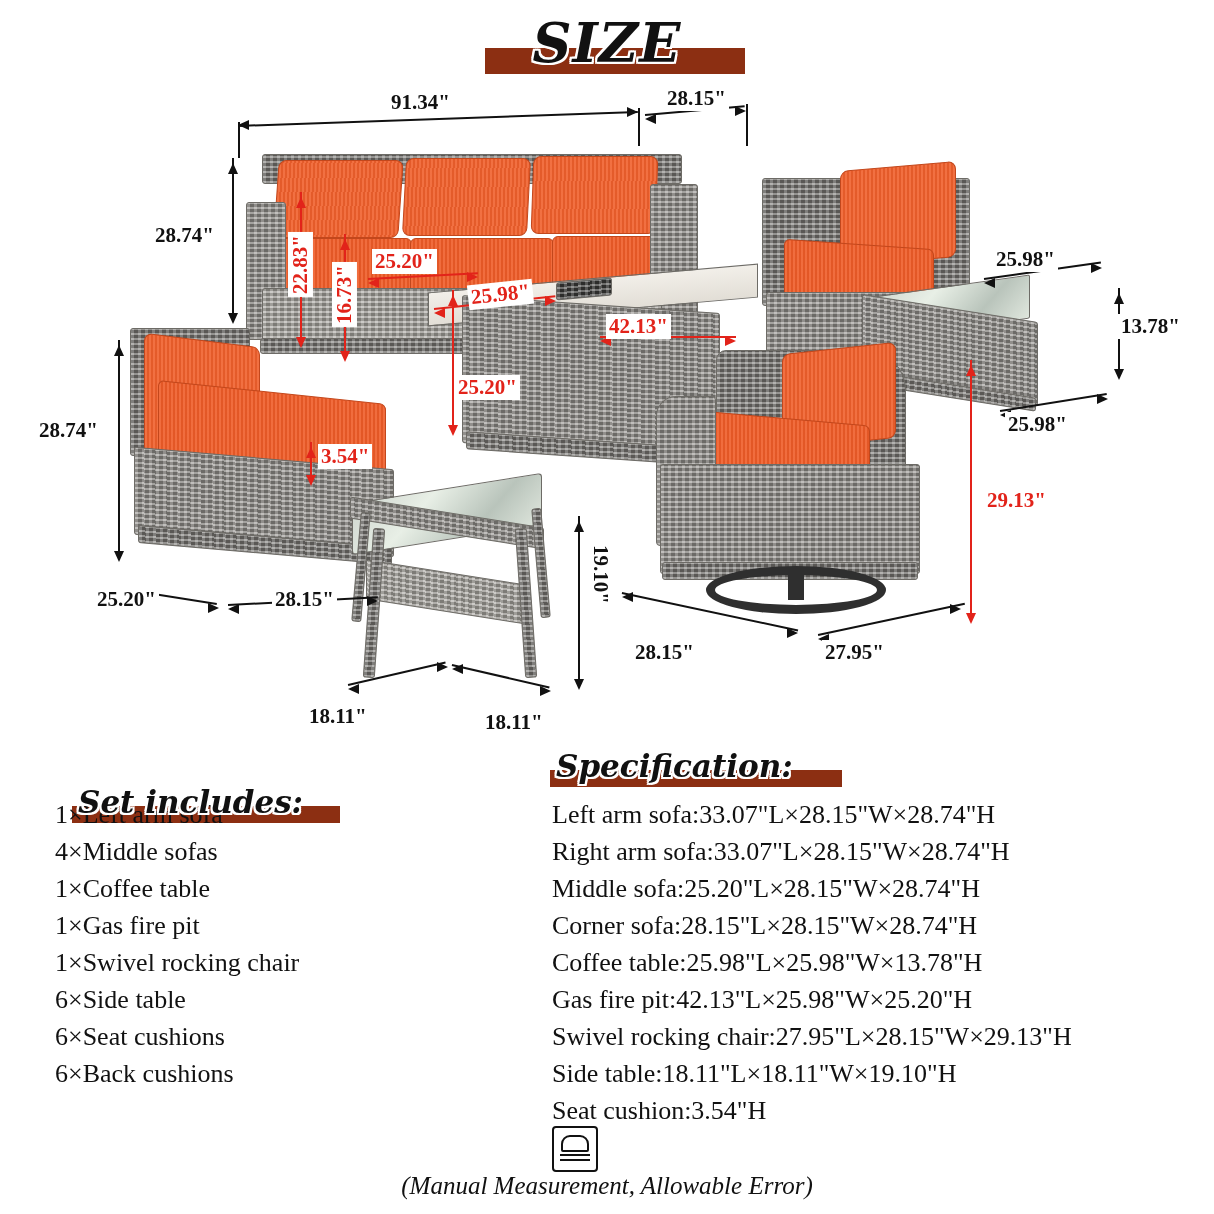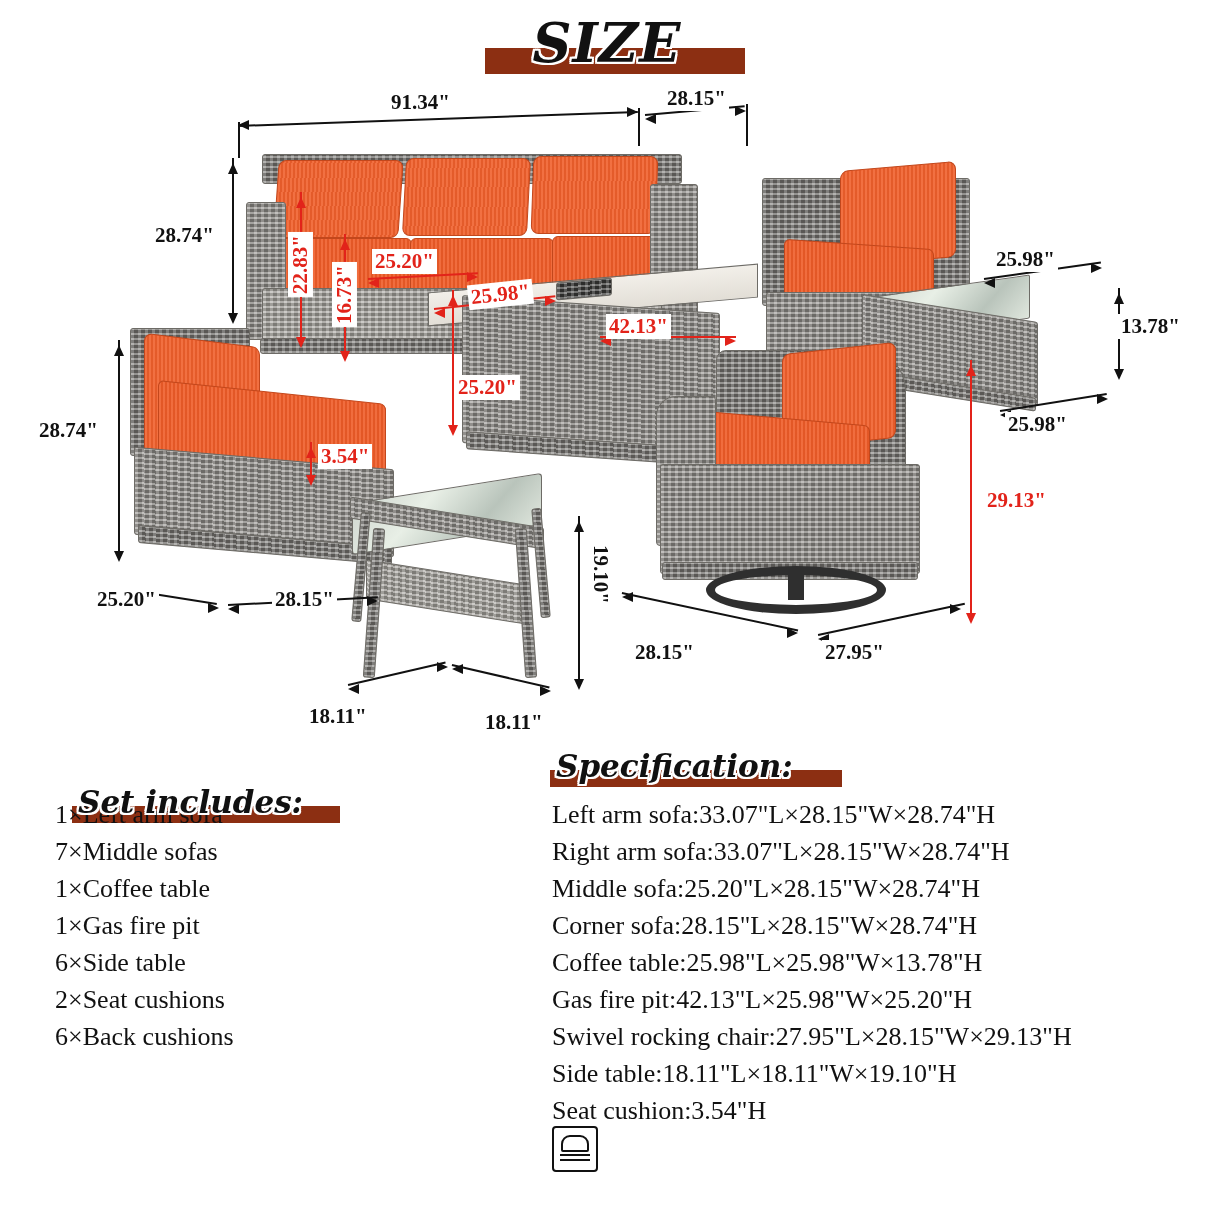--- a/index.html
+++ b/index.html
@@ -336,25 +336,26 @@
 
   </div>
 
   <div class="heading-wrap" style="left:78px; top:784px;">
     <div class="heading-bar" style="left:-6px; top:22px; width:268px;"></div>
     <div class="heading">Set includes:</div>
   </div>
 
   <ul class="lst" style="left:55px; top:796px;">
     <li>1×Left arm sofa</li>
-    <li>7×Middle sofas</li>
+    <li>4×Middle sofas</li>
     <li>1×Coffee table</li>
     <li>1×Gas fire pit</li>
+    <li>1×Swivel rocking chair</li>
     <li>6×Side table</li>
-    <li>2×Seat cushions</li>
+    <li>6×Seat cushions</li>
     <li>6×Back cushions</li>
   </ul>
 
   <div class="heading-wrap" style="left:556px; top:748px;">
     <div class="heading-bar" style="left:-6px; top:22px; width:292px;"></div>
     <div class="heading">Specification:</div>
   </div>
 
   <ul class="lst" style="left:552px; top:796px;">
     <li>Left arm sofa:33.07"L×28.15"W×28.74"H</li>
@@ -365,14 +366,15 @@
     <li>Gas fire pit:42.13"L×25.98"W×25.20"H</li>
     <li>Swivel rocking chair:27.95"L×28.15"W×29.13"H</li>
     <li>Side table:18.11"L×18.11"W×19.10"H</li>
     <li>Seat cushion:3.54"H</li>
   </ul>
 
   <div class="weight-row" style="left:552px; top:1126px;">
     <div class="weight-icon"></div>
   </div>
 
+  <div class="footnote" style="top:1172px;">(Manual Measurement, Allowable Error)</div>
 
 </div>
 
 </body></html>

